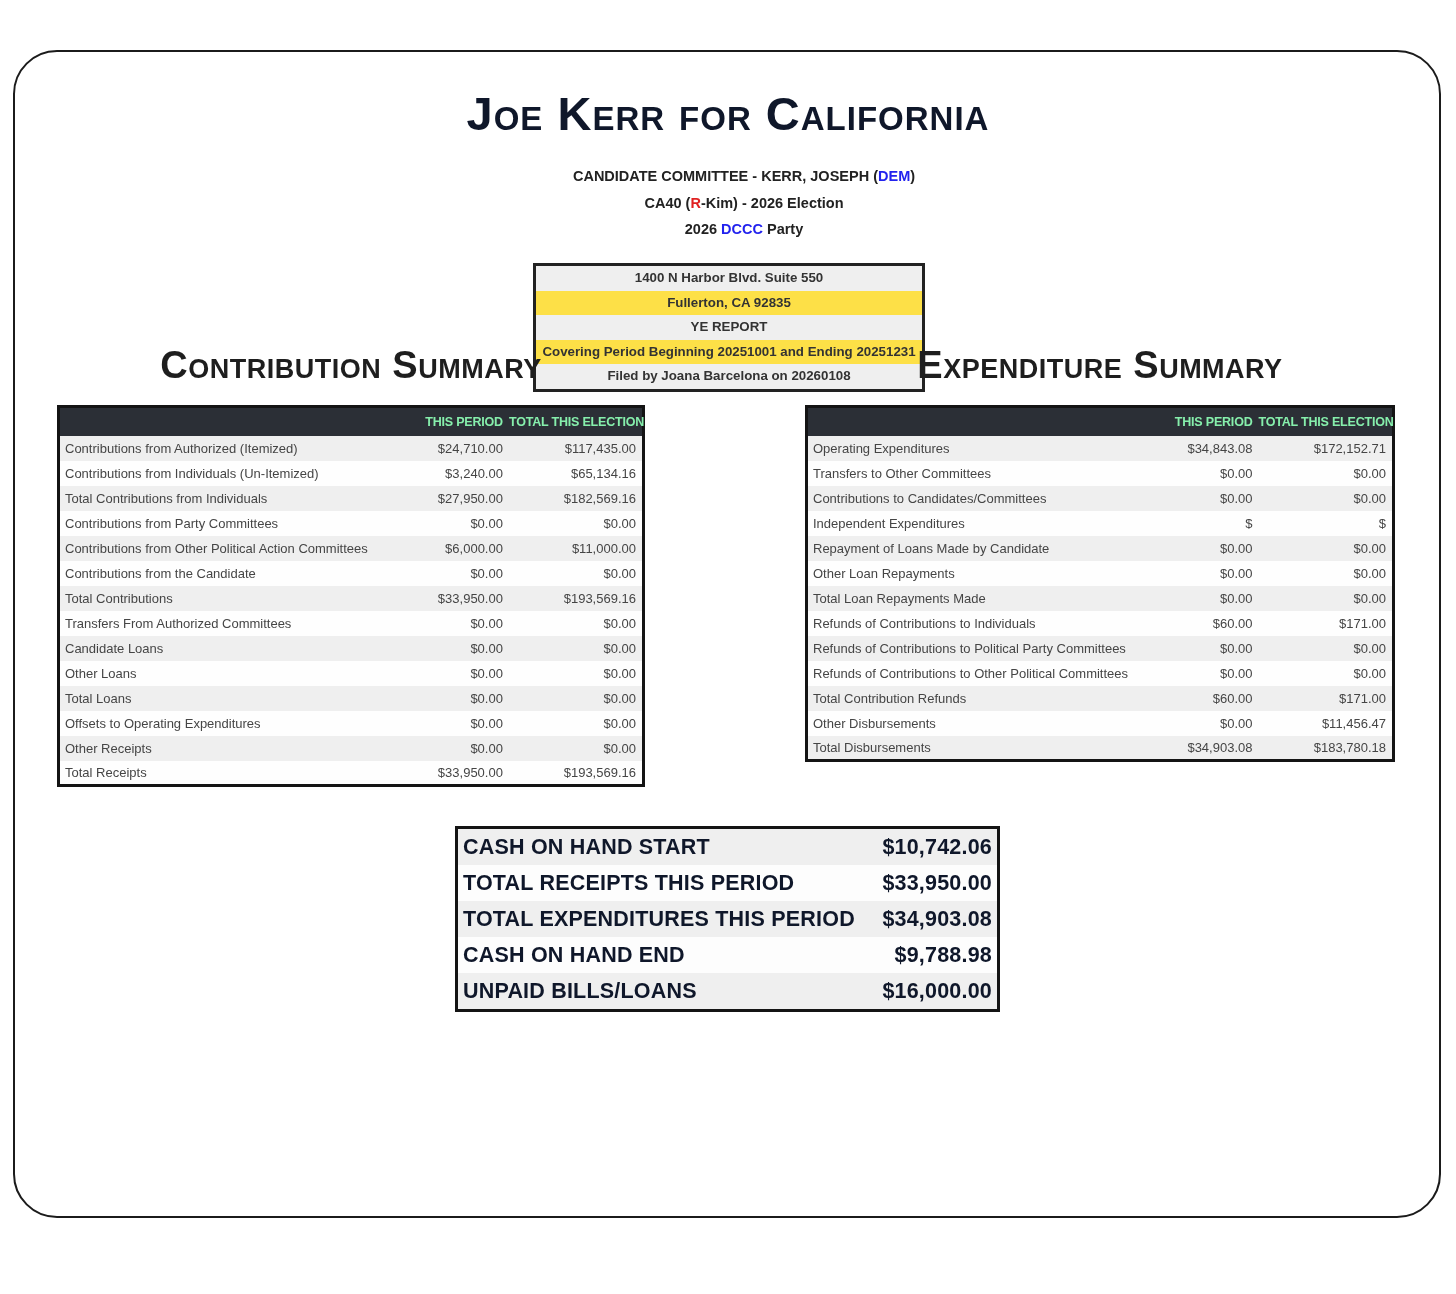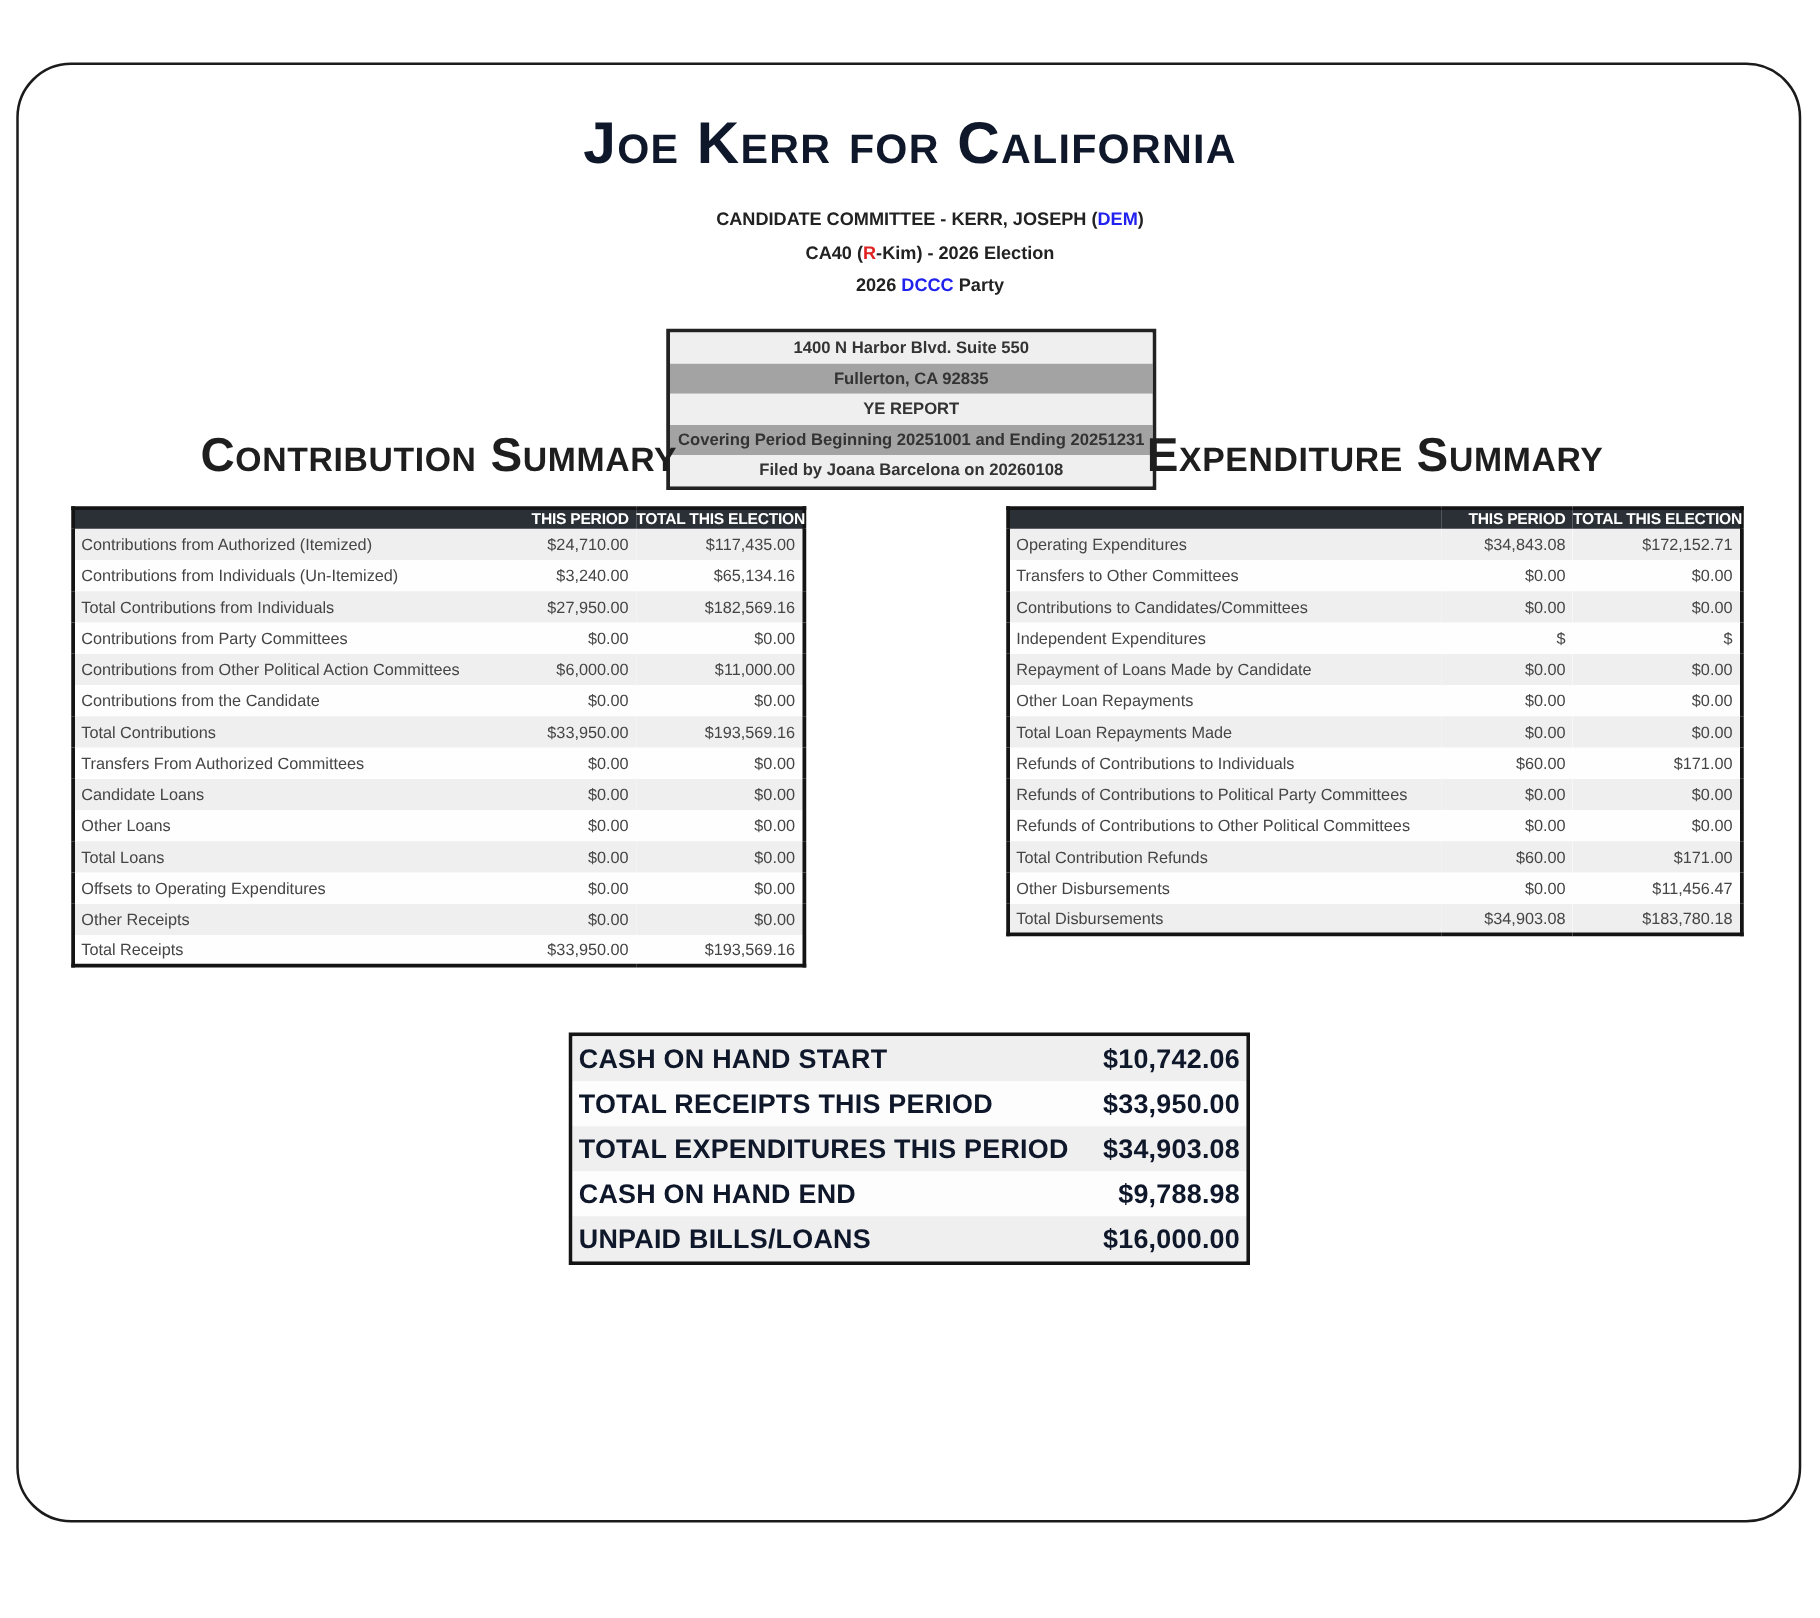--- a/index.html
+++ b/index.html
@@ -49,21 +49,21 @@
     border: 3px solid #222222;
     background: #ffffff;
   }
   .filing-row {
     line-height: 24.6px;
     text-align: center;
     font-size: 13.3px;
     font-weight: bold;
     color: #333333;
     white-space: nowrap;
-    background: #a3a3a3;
+    background: #fde047;
   }
   .filing-row.alt { background: var(--stripe-gray); }
   
   .section-title {
     position: absolute;
     top: 344px;
     text-align: center;
     font-size: 38px;
     font-weight: bold;
     font-variant: small-caps;
@@ -76,24 +76,24 @@
   .sum-table {
     position: absolute;
     border-collapse: collapse;
     border: 3px solid #141414;
     table-layout: fixed;
   }
   .sum-table.left-table  { left: 57px;  top: 405px; width: 588px; }
   .sum-table.right-table { left: 805px; top: 405px; width: 590px; }
   .sum-table thead th {
     background: var(--table-header-bg);
-    color: #ffffff;
+    color: #86efac;
     font-size: 12.5px;
     font-weight: bold;
-    height: 16px;
+    height: 29px;
     text-align: right;
     padding-right: 6px;
     white-space: nowrap;
     letter-spacing: -0.2px;
   }
   .sum-table col.c-label    { width: 59%; }
   .sum-table col.c-period   { width: 18%; }
   .sum-table col.c-election { width: 23%; }
   .sum-table tbody td {
     height: 25px;

